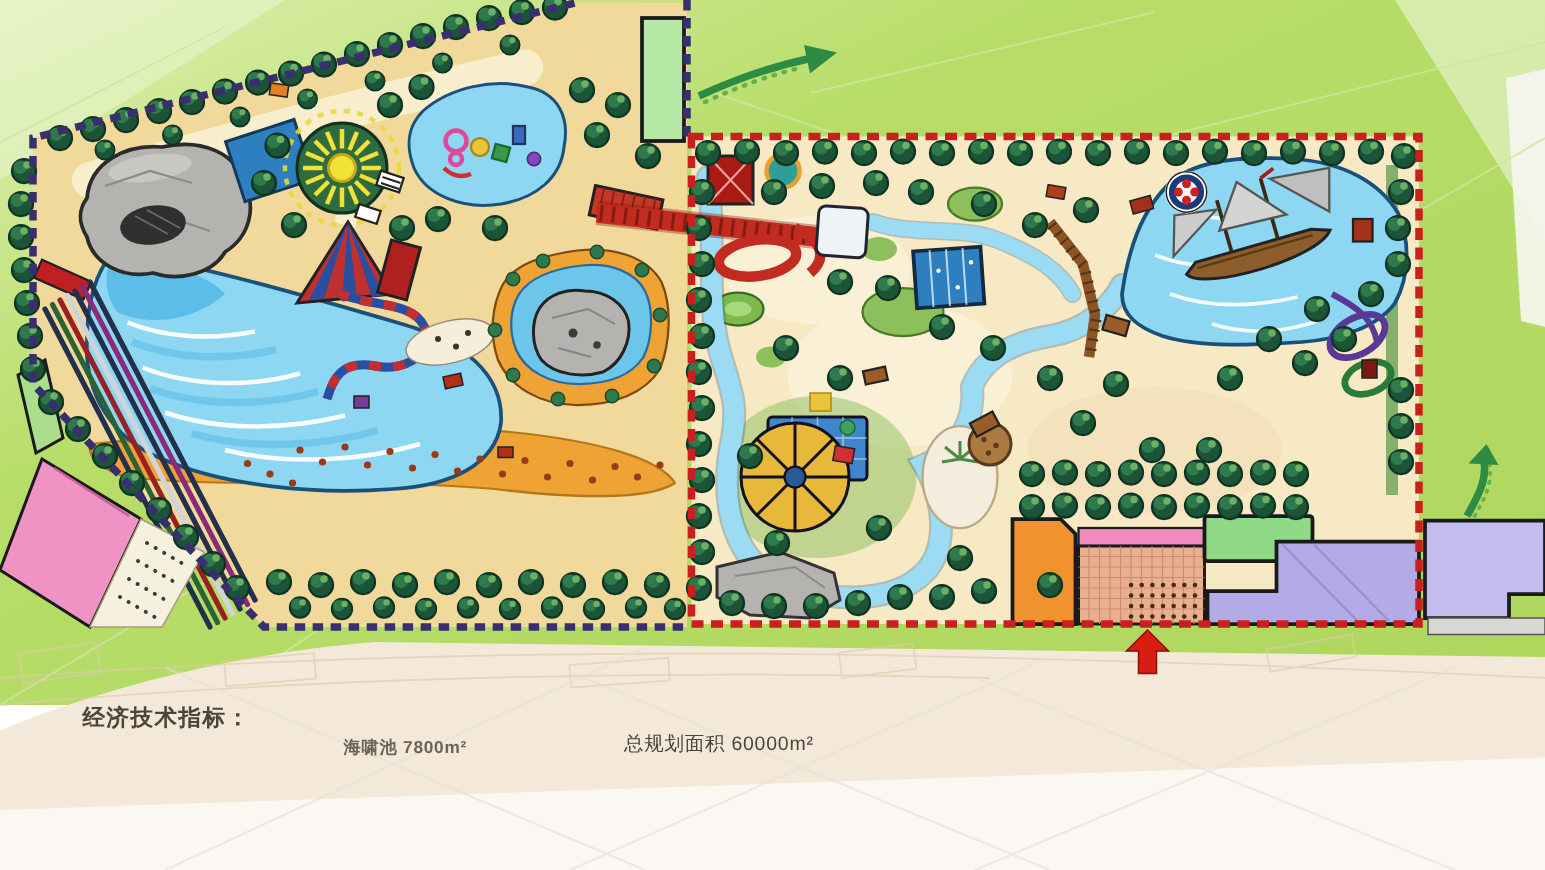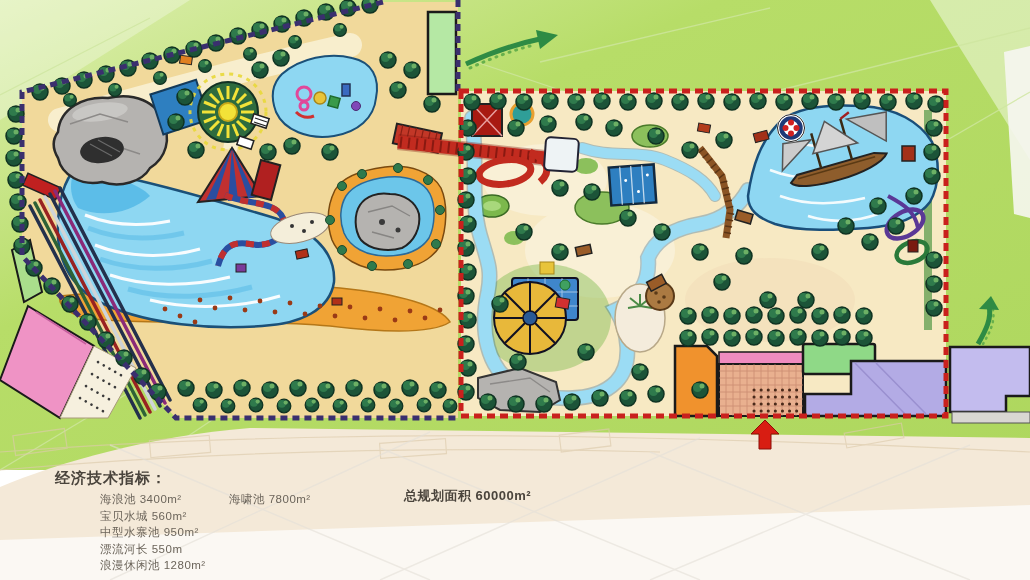--- a/index.html
+++ b/index.html
@@ -14,22 +14,22 @@
   .s-river{stroke:var(--river)}
   .f-pink{fill:var(--bld_pink)} .f-purple{fill:var(--bld_purple)} .f-bgreen{fill:var(--bld_green)}
   .f-borange{fill:var(--bld_orange)} .f-salmon{fill:var(--bld_salmon)} .f-lgreen{fill:var(--bld_lightgreen)} .s-slidered{stroke:var(--slide_red)}
   .f-ship{fill:var(--ship_brown)} .f-sail{fill:var(--sail_grey)}
   .f-agreen{fill:var(--arrow_green)} .s-agreen{stroke:var(--arrow_green)} .f-ared{fill:var(--arrow_red)}
   .eco-title{position:absolute;left:55px;top:469px;font-size:15px;font-weight:bold;
              color:var(--text_title);letter-spacing:1px;}
   .eco-col{position:absolute;font-size:11.5px;letter-spacing:.5px;color:var(--text_body);}
   .eco-col div{height:16.5px;line-height:16.5px;white-space:nowrap;}
   .eco-col1{left:100px;top:491px;}
-  .eco-col2{left:229px;top:491px;}
-  .eco-col3-title{position:absolute;left:404px;top:487px;font-size:13px;font-weight:bold;
+  .eco-col2{left:229px;top:491px;font-weight:bold;}
+  .eco-col3-title{position:absolute;left:416px;top:487px;font-size:13px;font-weight:normal;
                   color:var(--text_title);letter-spacing:.5px;}
   .eco-col3{left:418px;top:506px;font-size:10.5px;}
   .eco-col3 div{height:15.5px;line-height:15.5px;}
 </style>
 </head>
 <body>
 
 <div class="stage">
 <svg width="1030" height="580" viewBox="0 0 1030 580">
   <defs>
@@ -581,24 +581,17 @@
     <path d="M470,68 C494,57 514,50 534,45" fill="none" stroke="#67b04c" stroke-width="3" stroke-dasharray="1 6" stroke-linecap="round"></path>
     <polygon points="536,30 558,35 540,49" class="f-agreen"></polygon>
     <path d="M978,344 C986,330 992,318 989,306" fill="none" class="s-agreen" stroke-width="5"></path>
     <path d="M983,344 C990,332 995,322 993,310" fill="none" stroke="#67b04c" stroke-width="2.5" stroke-dasharray="1 5" stroke-linecap="round"></path>
     <polygon points="991,296 999,310 979,309" class="f-agreen"></polygon>
     <polygon points="765,420 751,434 759,434 759,449 771,449 771,434 779,434" class="f-ared" stroke="#8a0f08" stroke-width="1"></polygon>
   </g>
 </svg>
 
 <div class="eco-title">经济技术指标：</div>
-<div class="eco-col eco-col1">
-  <div>海浪池 3400m²</div>
-  <div>宝贝水城 560m²</div>
-  <div>中型水寨池 950m²</div>
-  <div>漂流河长 550m</div>
-  <div>浪漫休闲池 1280m²</div>
-</div>
 <div class="eco-col eco-col2">
   <div>海啸池 7800m²</div>
 </div>
 <div class="eco-col3-title">总规划面积 60000m²</div>
 </div>
 
 </body></html>

